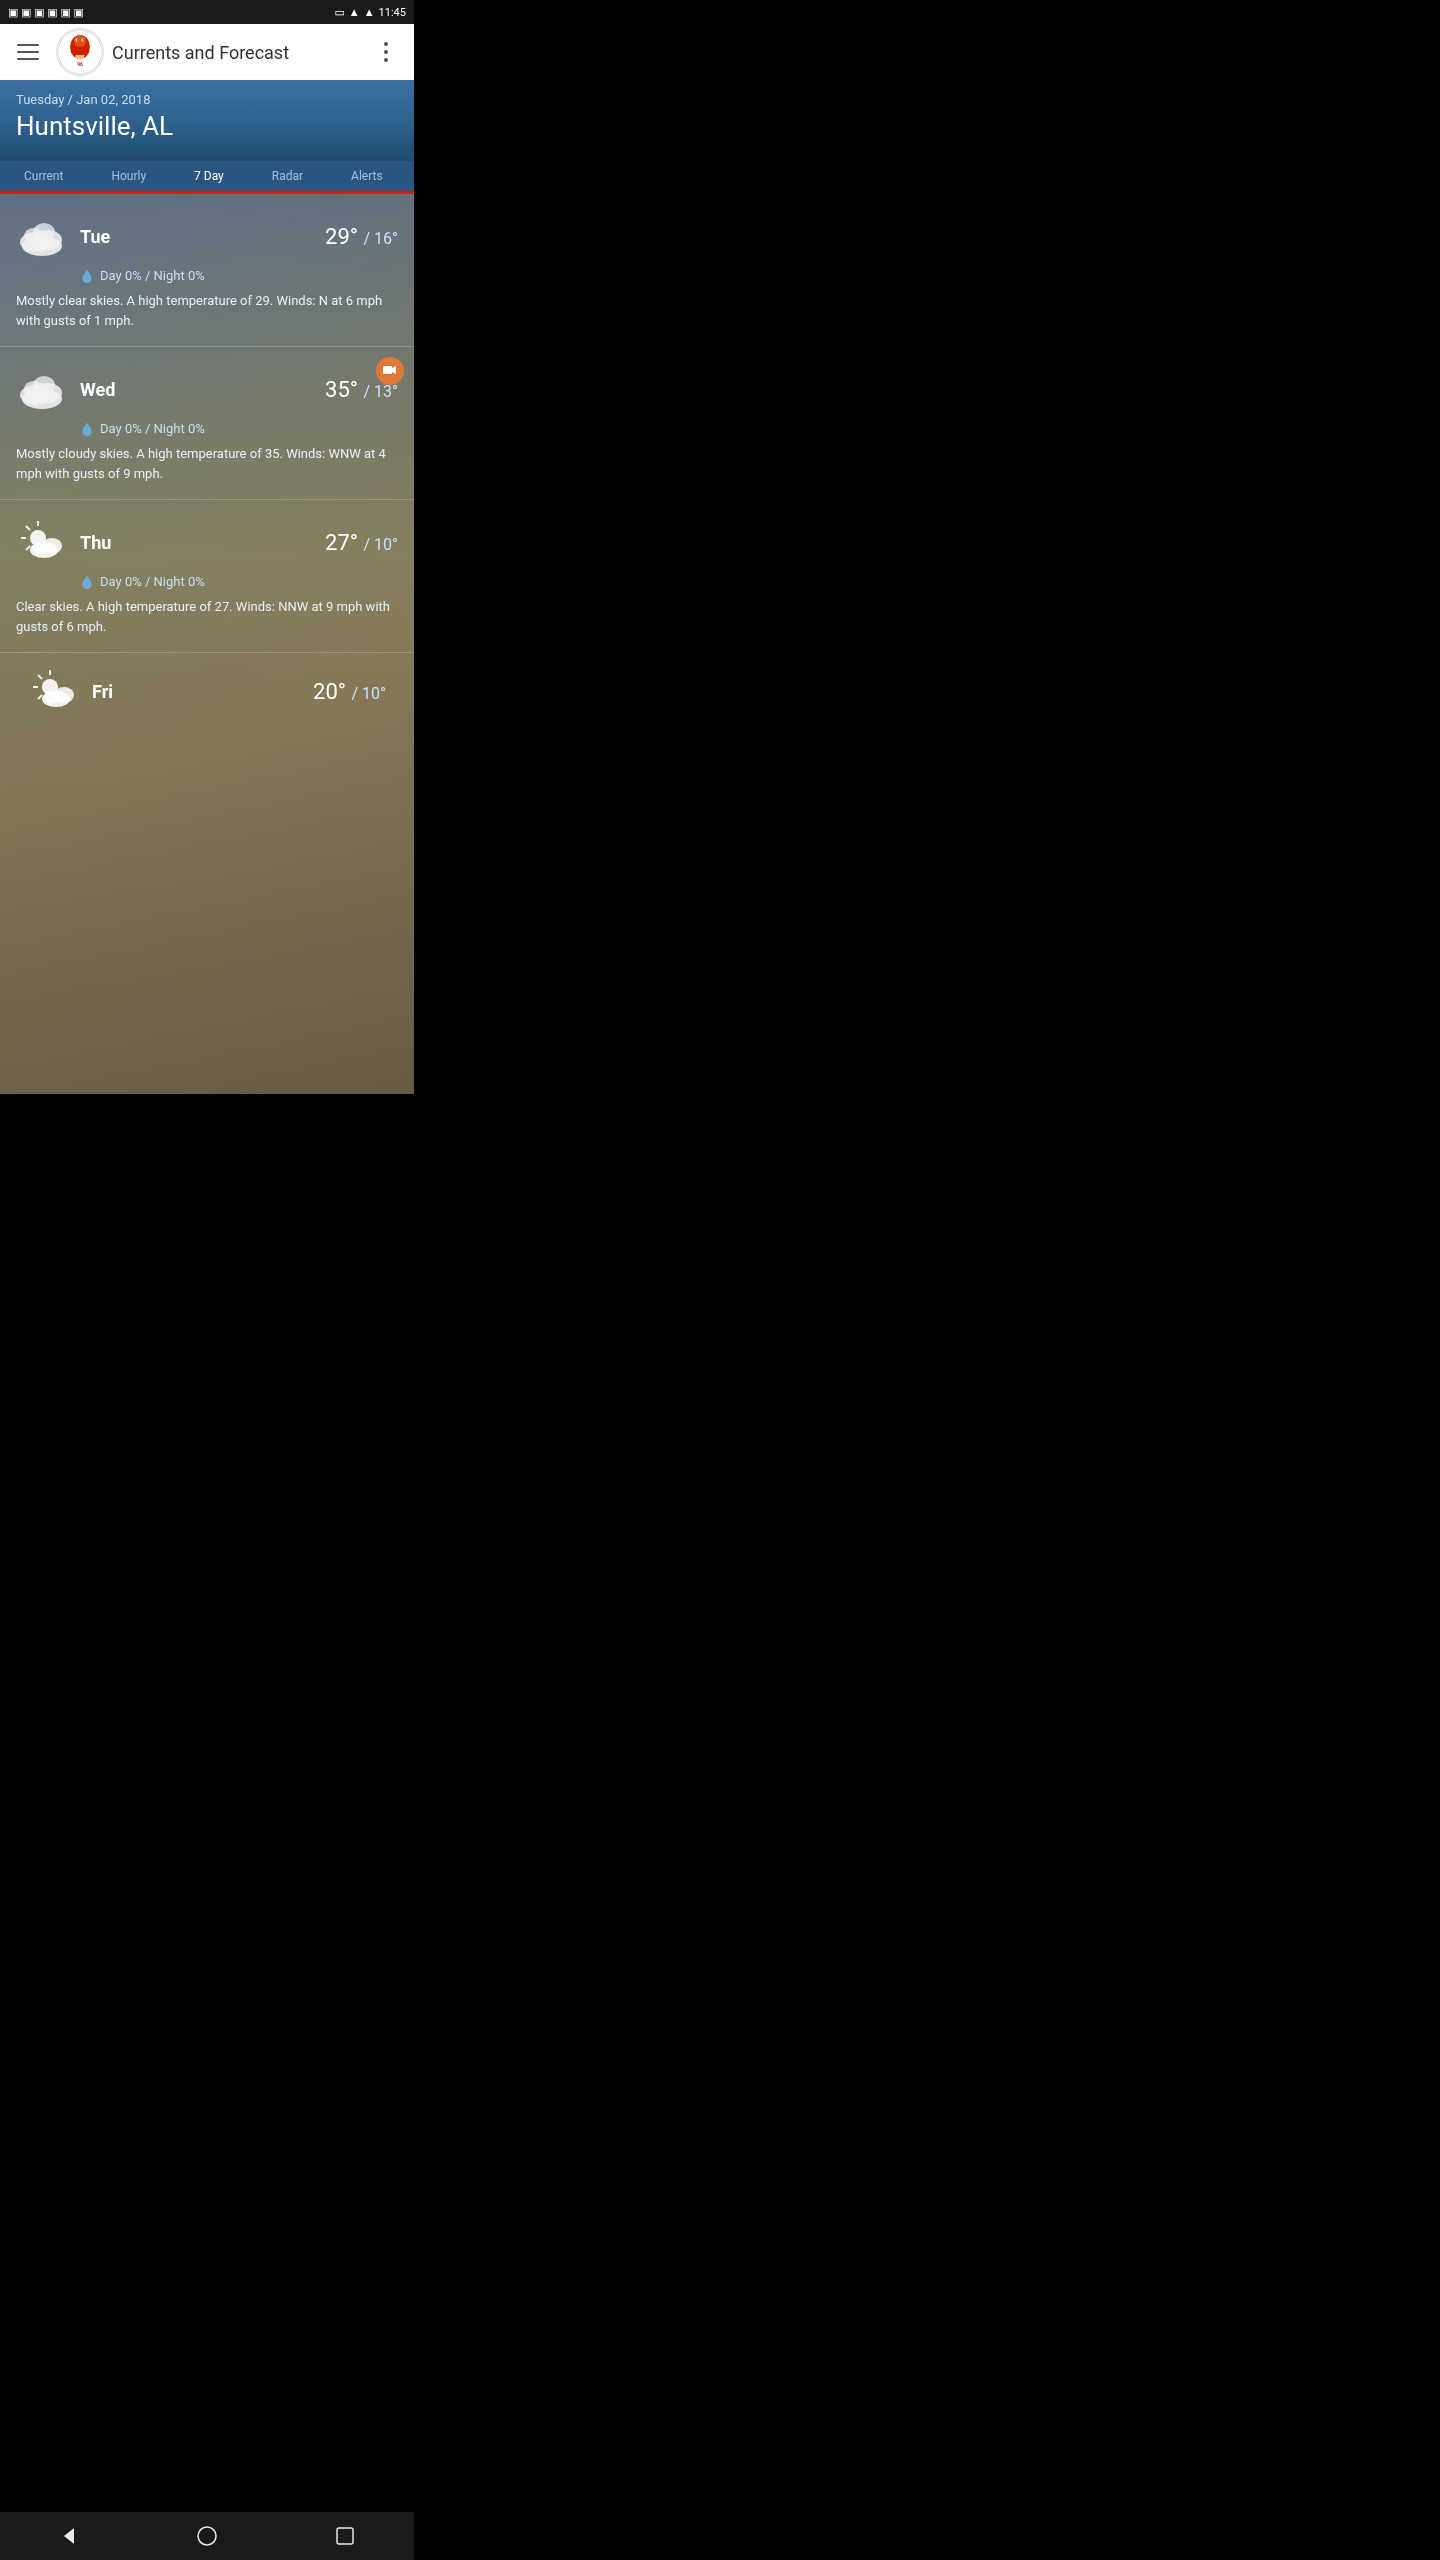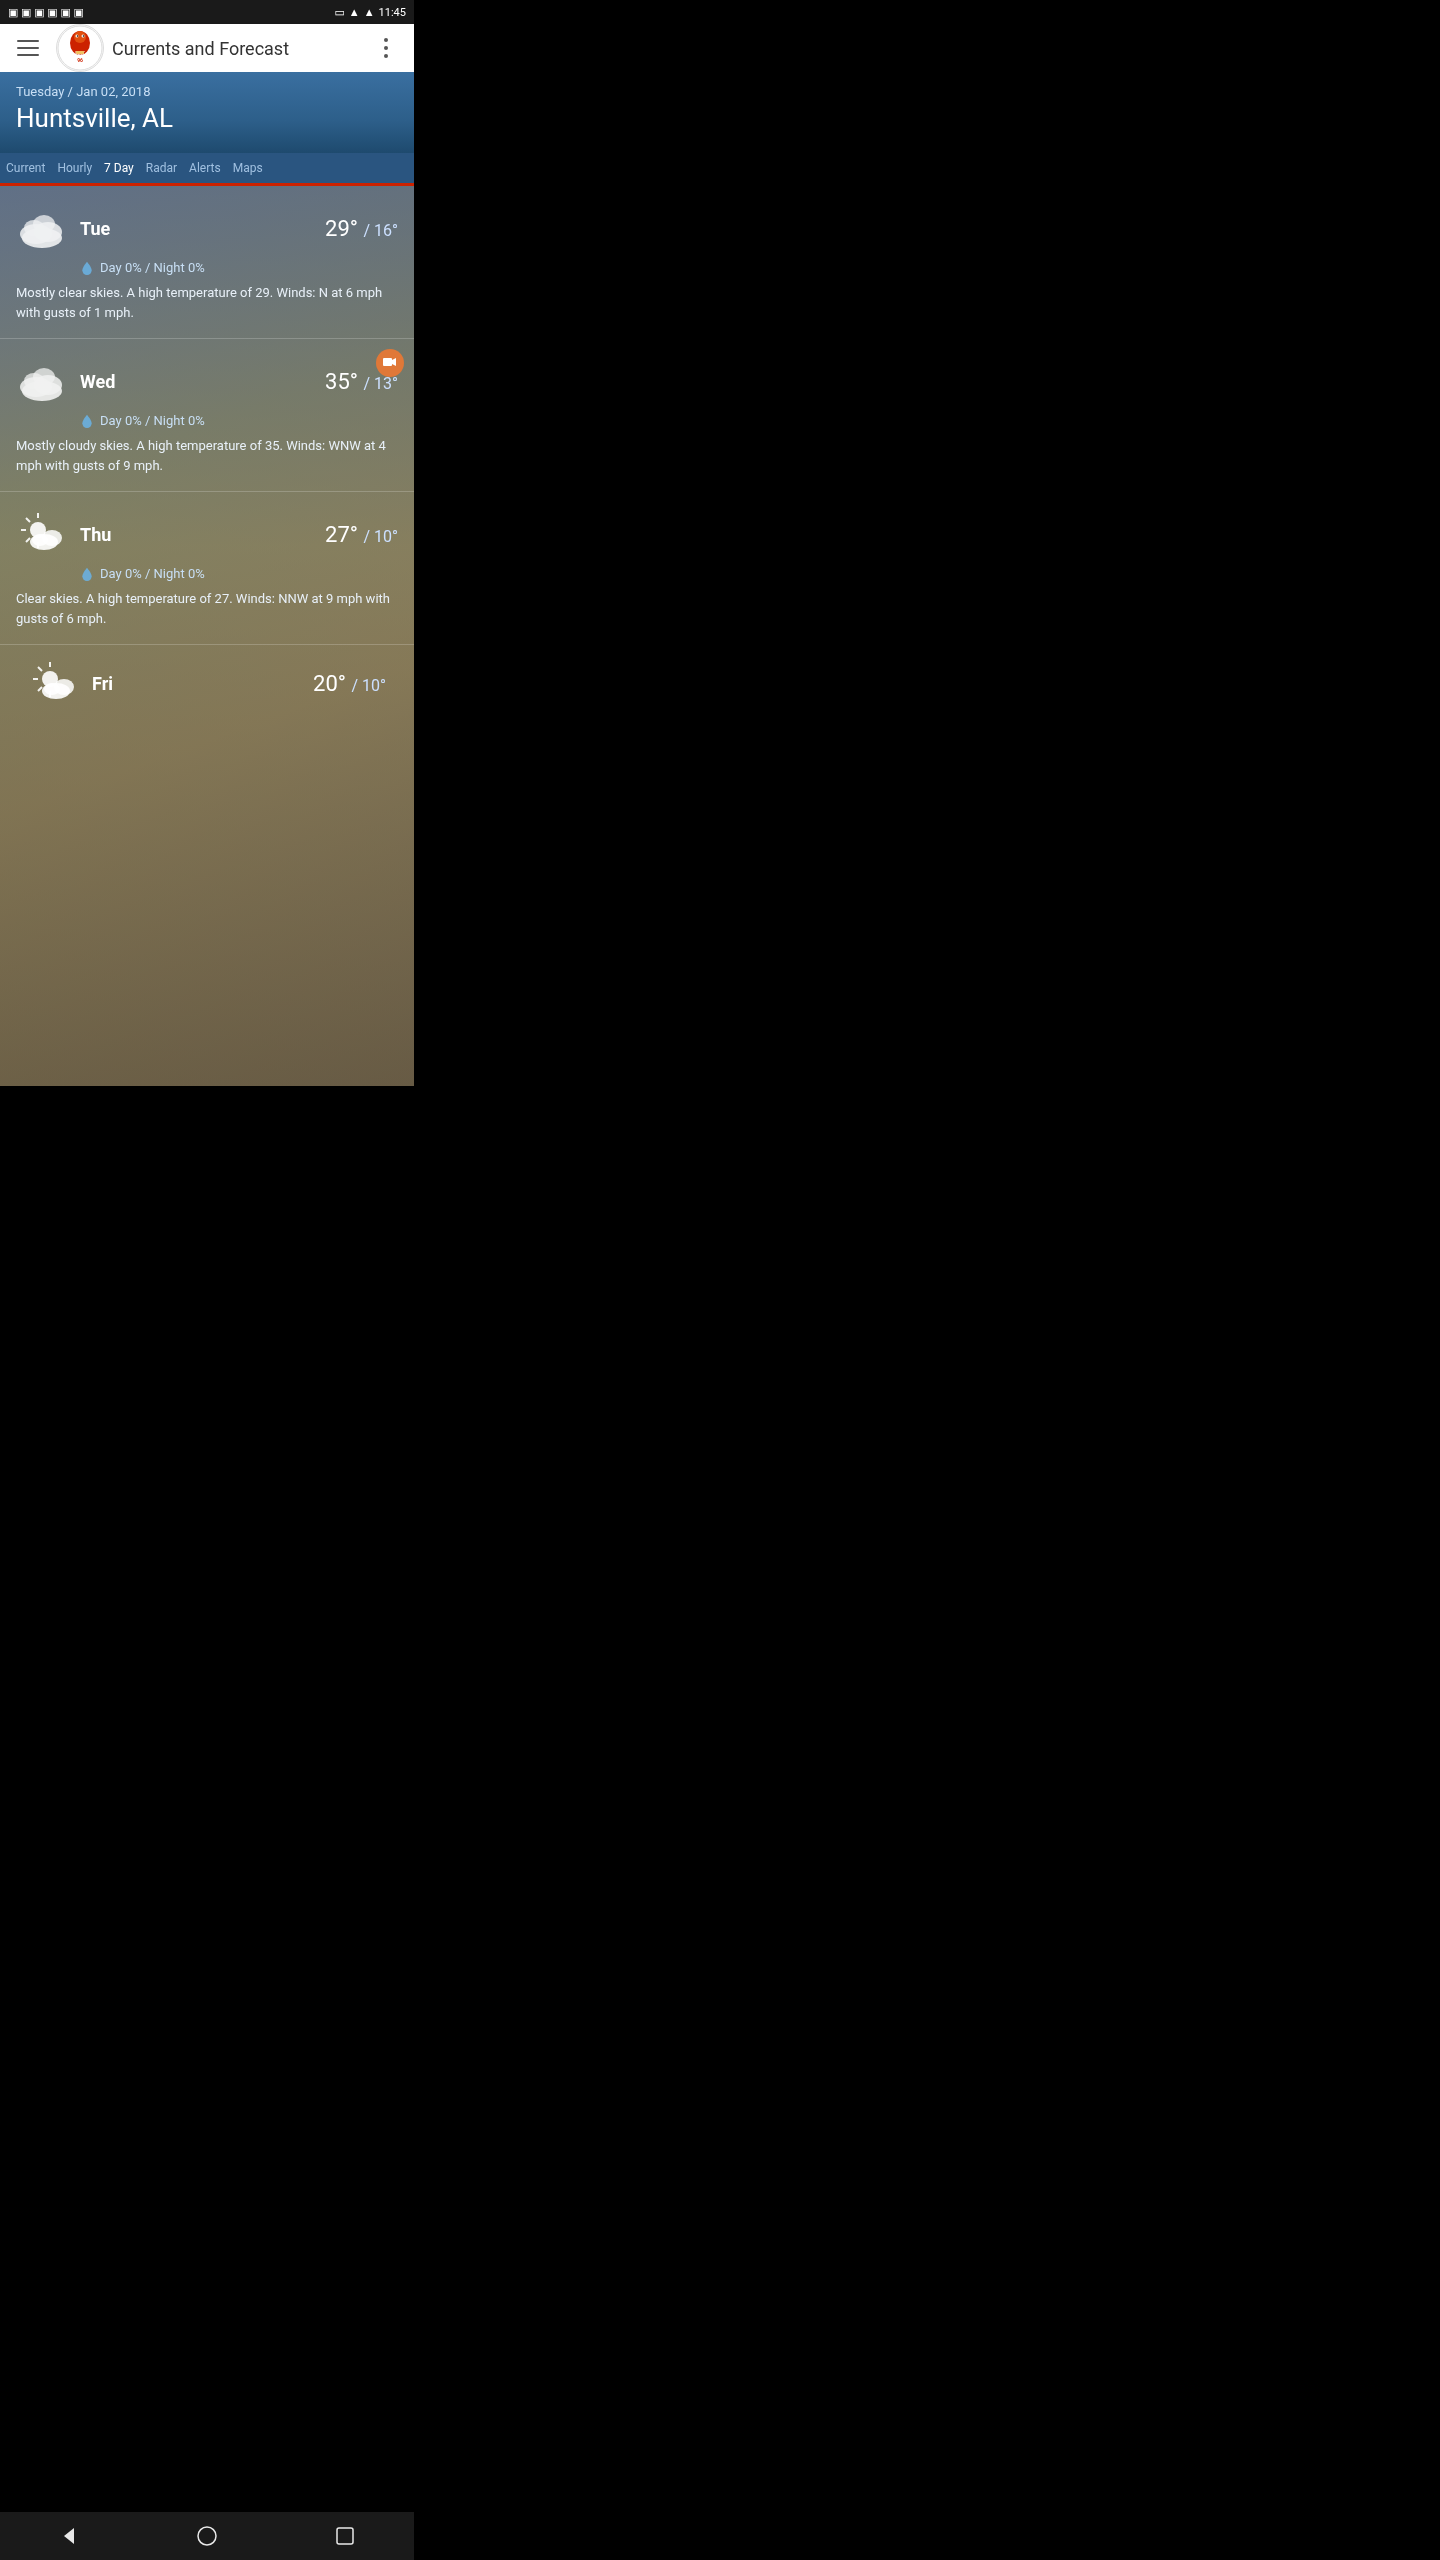--- a/index.html
+++ b/index.html
@@ -38,21 +38,21 @@
     .status-right {
       display: flex;
       gap: 4px;
       align-items: center;
       font-size: 11px;
     }
 
     
     .app-header {
       background: #fff;
-      height: 48px;
+      height: 56px;
       display: flex;
       align-items: center;
       padding: 0 8px;
       gap: 8px;
       box-shadow: 0 2px 4px rgba(0,0,0,0.2);
     }
 
     .menu-icon-btn {
       width: 40px;
       height: 40px;
@@ -136,21 +136,21 @@
     .scroll-tabs {
       background: #2a5580;
       border-bottom: 3px solid #cc2200;
       display: flex;
       overflow: hidden;
       padding: 0;
     }
 
     .scroll-tab {
       flex: 0 0 auto;
-      padding: 8px 6px;
+      padding: 8px 24px;
       color: #a0c0e0;
       font-size: 12px;
       cursor: pointer;
       white-space: nowrap;
       border-bottom: 3px solid transparent;
       margin-bottom: -3px;
     }
 
     .scroll-tab.active {
       color: #fff;

